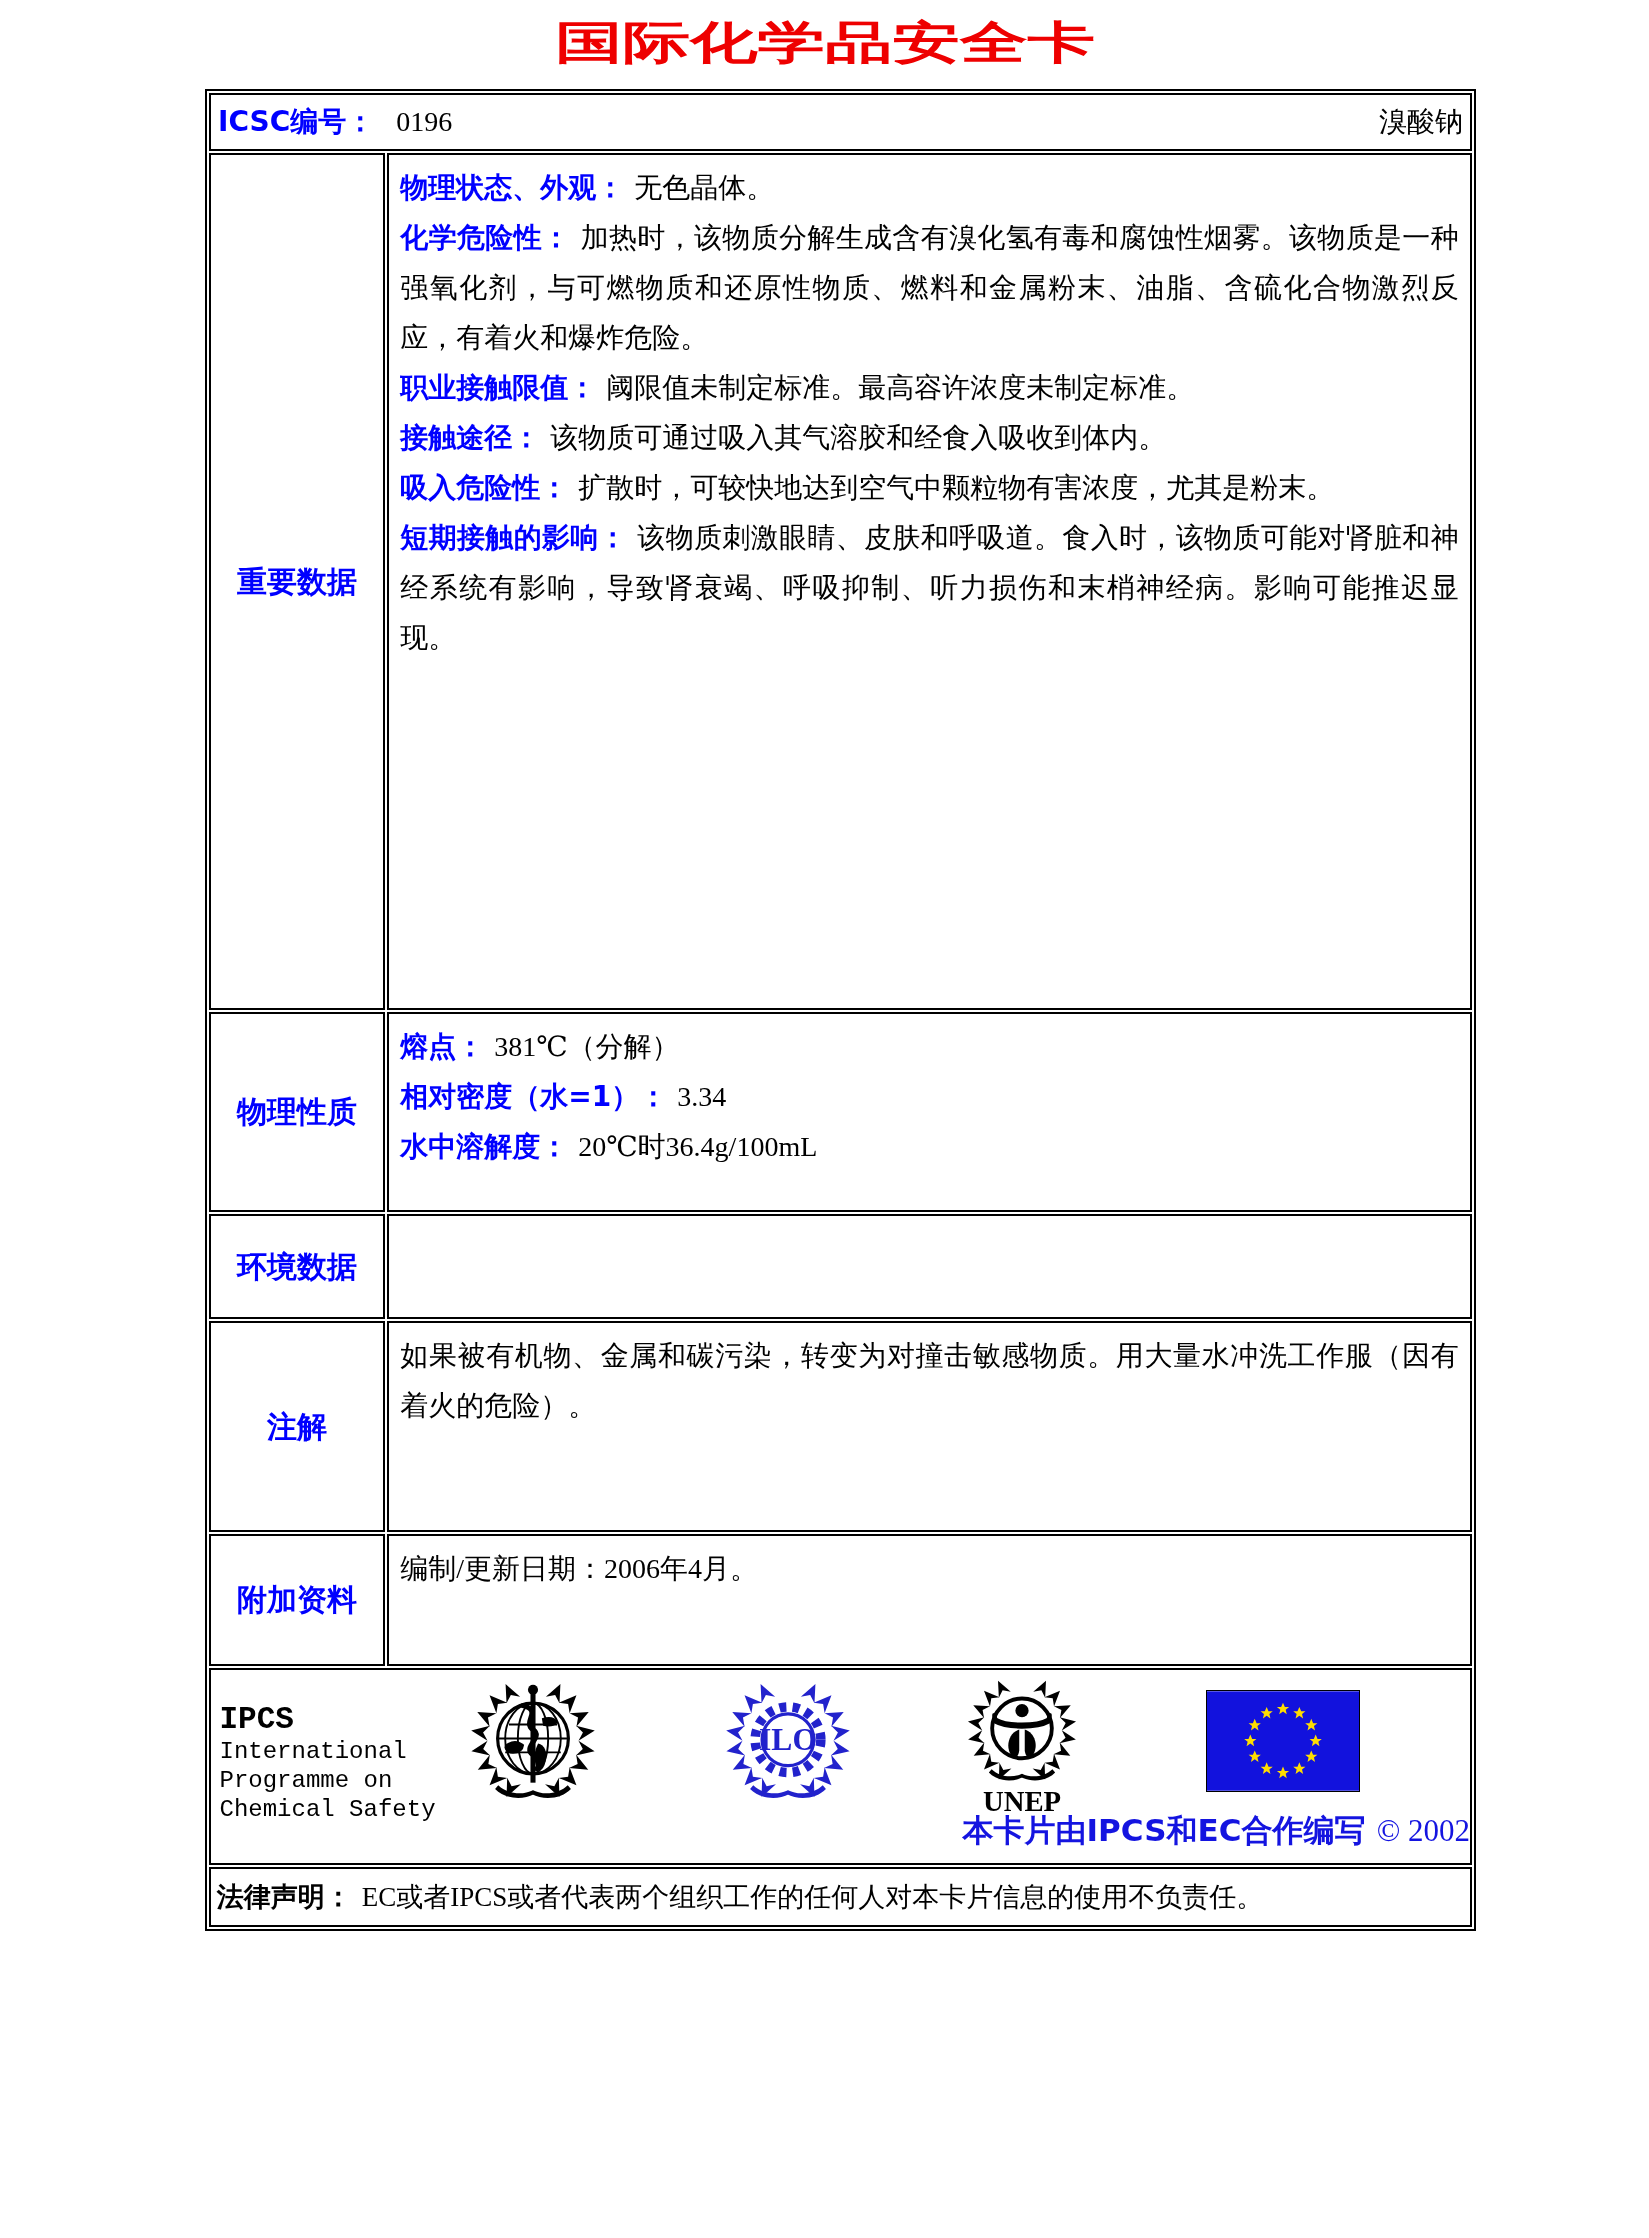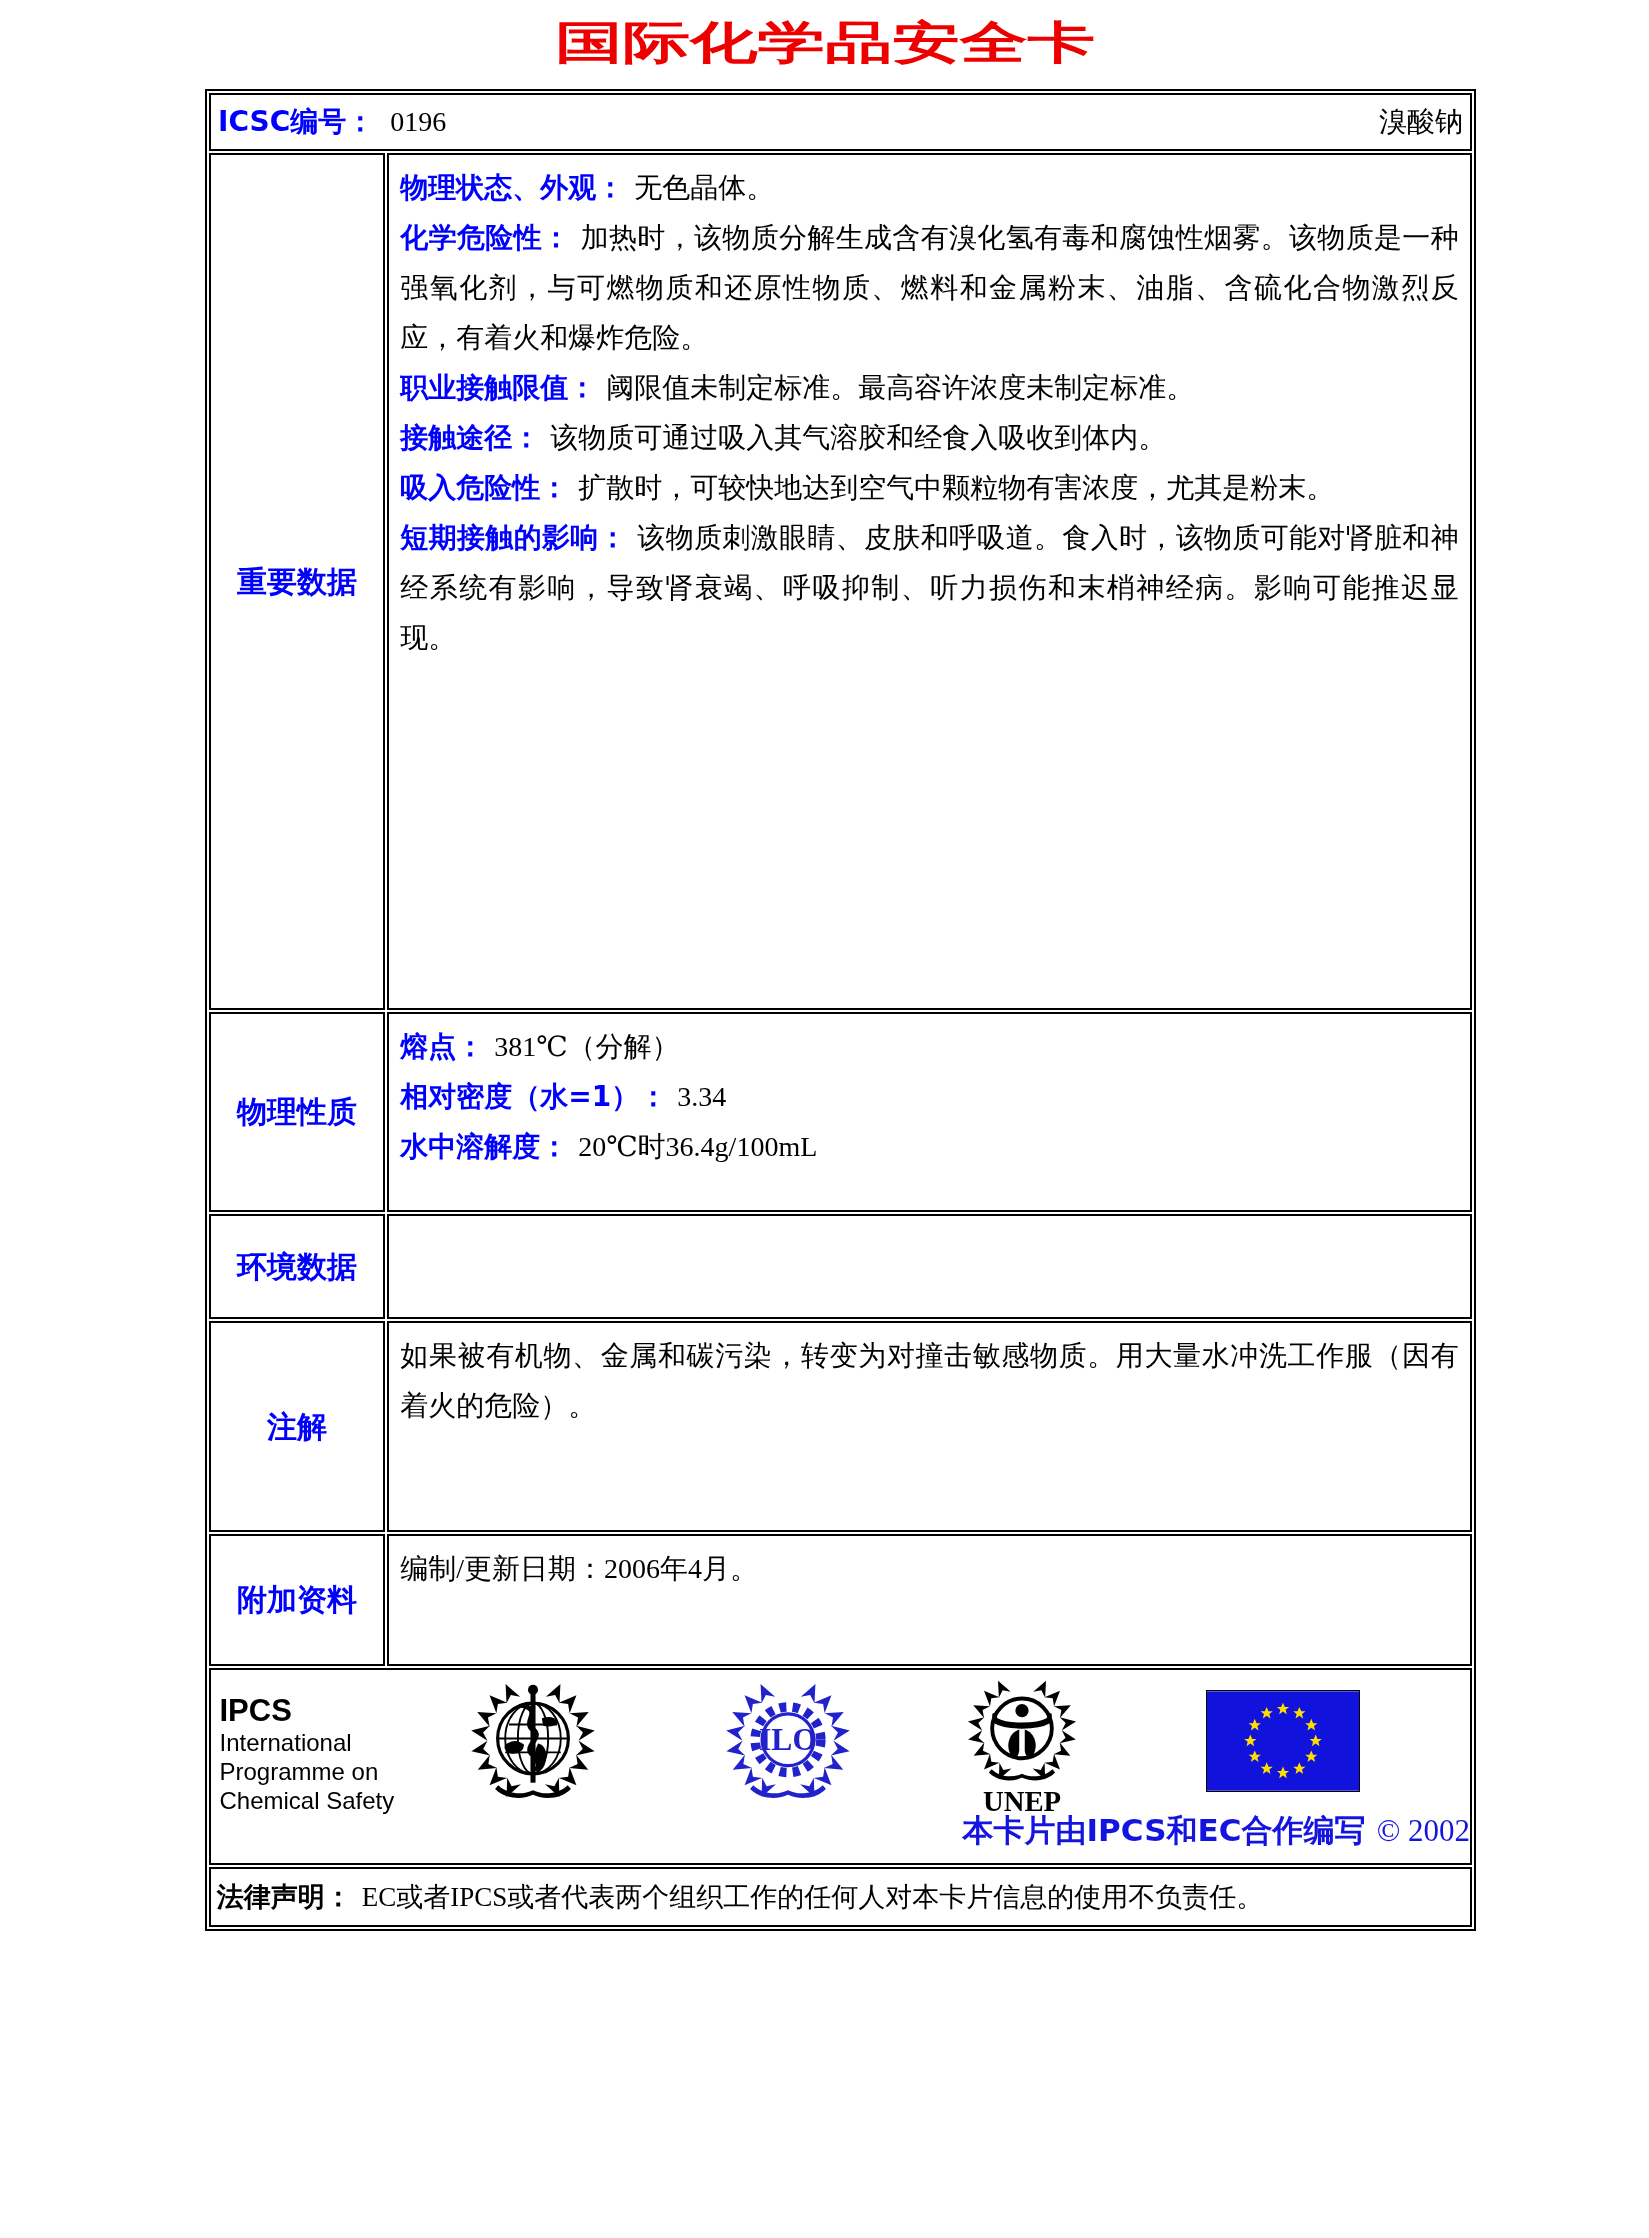--- a/index.html
+++ b/index.html
@@ -40,31 +40,31 @@
   td.content{
     vertical-align:top;padding:8.5px 11.3px;
     font-size:28px;line-height:50px;color:var(--text-black);
   }
   td.header-cell{padding:4.3px 7px;}
   .hdr-row{display:flex;justify-content:space-between;align-items:center;font-size:28px;line-height:45px;}
   .icsc-label{
     color:var(--label-blue);font-weight:bold;
     font-family:"DejaVu Sans","Liberation Sans",sans-serif;
   }
-  .icsc-num{margin-left:16px;color:var(--text-black);}
+  .icsc-num{margin-left:22px;color:var(--text-black);}
   .chem-name{color:var(--text-black);}
   p.item{margin:0;text-align:justify;}
   p.item-plain{margin:0;}
   .blab{
     color:var(--label-blue);font-weight:bold;
     font-family:"DejaVu Sans","Liberation Sans",sans-serif;
   }
   .gap{display:inline-block;width:10px;}
   td.logos-cell{position:relative;padding:0;}
-  .ipcs-block{position:absolute;left:8.5px;top:24px;font-family:Liberation Sans, sans-serif;}
+  .ipcs-block{position:absolute;left:8.5px;top:33px;font-family:Liberation Mono, monospace;}
   .ipcs-title{font-weight:bold;font-size:31px;line-height:34px;}
   .ipcs-line{font-size:24px;line-height:29px;}
   .logo{position:absolute;top:4.3px;}
   .logo-who{left:252px;}
   .logo-ilo{left:507px;}
   .logo-unep{left:750px;top:2.8px;}
   .eu-flag{position:absolute;left:995px;top:20px;width:154px;height:102px;border:1.4px solid #000;}
   .credit-line{
     position:absolute;left:0;top:143px;width:100%;text-align:right;
     color:var(--footer-blue);font-size:31px;line-height:35px;

